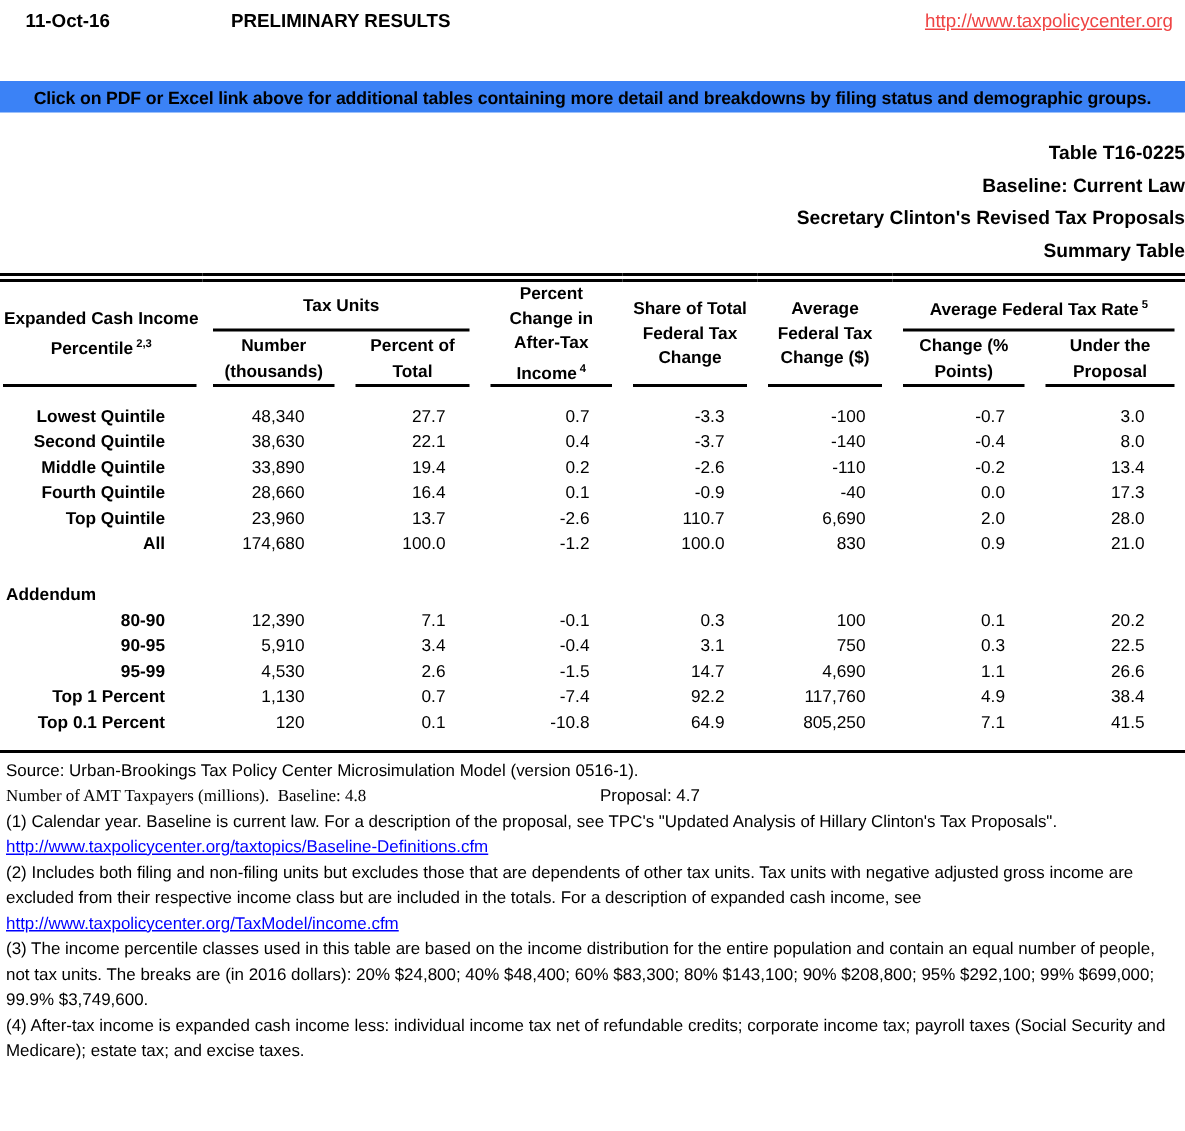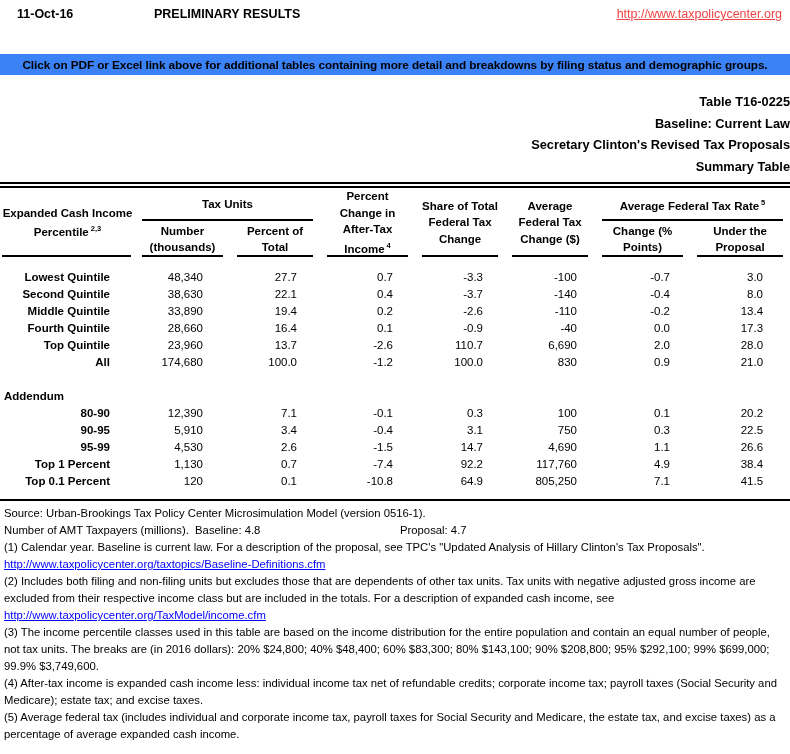--- a/index.html
+++ b/index.html
@@ -39,21 +39,21 @@
   tr.spacer td { height:17px; }
   tr.addendum-title td { text-align:left; font-weight:bold; padding-left:4px; height:17px; }
   tr.padbottom td { height:9px; }
 
   .thickline { border-top:2px solid #000; width:790px; }
 
   
   .footer { padding:4px 8px 0 4px; font-size:11.3px; line-height:17px; }
   .footer p { margin:0; }
   .footer a { color:#0000FF; text-decoration:underline; }
-  .amt-left { display:inline-block; width:396px; white-space:pre-wrap; }
+  .amt-left { display:inline-block; width:396px; white-space:pre-wrap;font-family:Liberation Serif, serif; }
 </style>
 </head>
 <body>
 
 <header class="topbar">
   <span class="date">11-Oct-16</span>
   <span class="prelim">PRELIMINARY RESULTS</span>
   <a class="site-link" href="#">http://www.taxpolicycenter.org</a>
 </header>
 
@@ -252,14 +252,13 @@
   <p>Source: Urban-Brookings Tax Policy Center Microsimulation Model (version 0516-1).</p>
   <p>
     <span class="amt-left">Number of AMT Taxpayers (millions).  Baseline: 4.8</span><span>Proposal: 4.7</span>
   </p>
   <p>(1) Calendar year. Baseline is current law. For a description of the proposal, see TPC's "Updated Analysis of Hillary Clinton's Tax Proposals".</p>
   <p><a href="#">http://www.taxpolicycenter.org/taxtopics/Baseline-Definitions.cfm</a></p>
   <p>(2) Includes both filing and non-filing units but excludes those that are dependents of other tax units. Tax units with negative adjusted gross income are excluded from their respective income class but are included in the totals. For a description of expanded cash income, see</p>
   <p><a href="#">http://www.taxpolicycenter.org/TaxModel/income.cfm</a></p>
   <p>(3) The income percentile classes used in this table are based on the income distribution for the entire population and contain an equal number of people, not tax units. The breaks are (in 2016 dollars): 20% $24,800; 40% $48,400; 60% $83,300; 80% $143,100; 90% $208,800; 95% $292,100; 99% $699,000; 99.9% $3,749,600.</p>
   <p>(4) After-tax income is expanded cash income less: individual income tax net of refundable credits; corporate income tax; payroll taxes (Social Security and Medicare); estate tax; and excise taxes.</p>
-  <p>(5) Average federal tax (includes individual and corporate income tax, payroll taxes for Social Security and Medicare, the estate tax, and excise taxes) as a percentage of average expanded cash income.</p>
 </div>
 
 </body></html>

